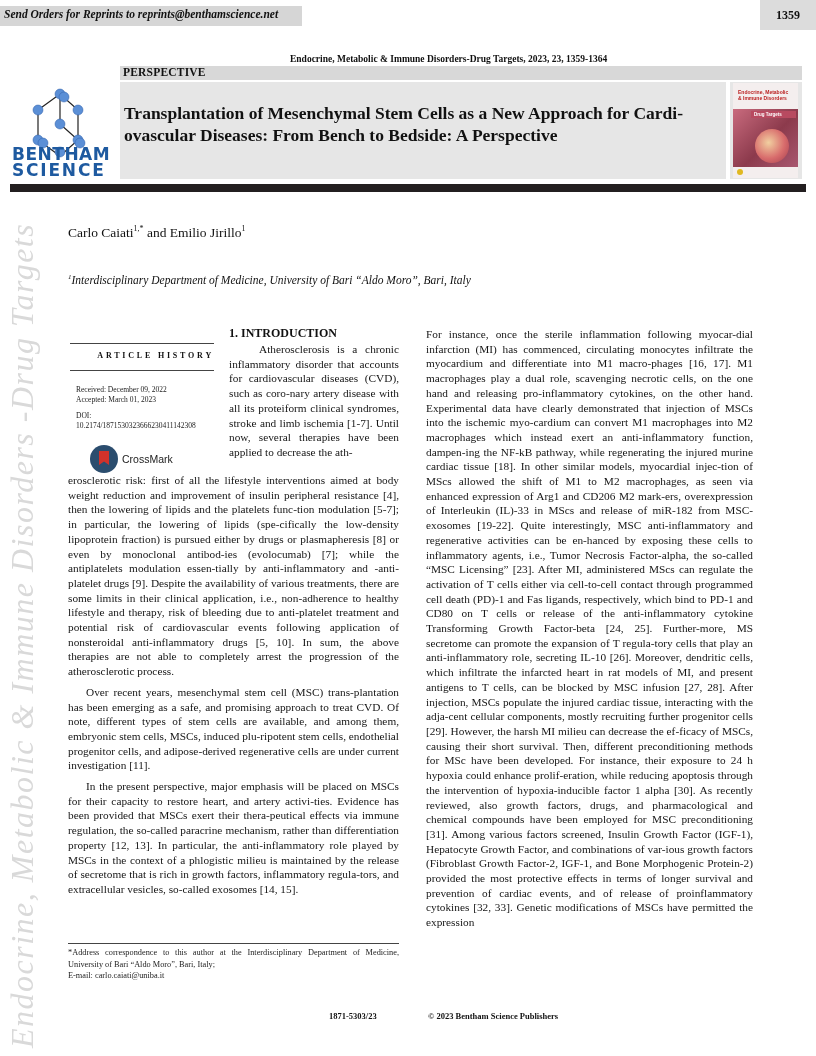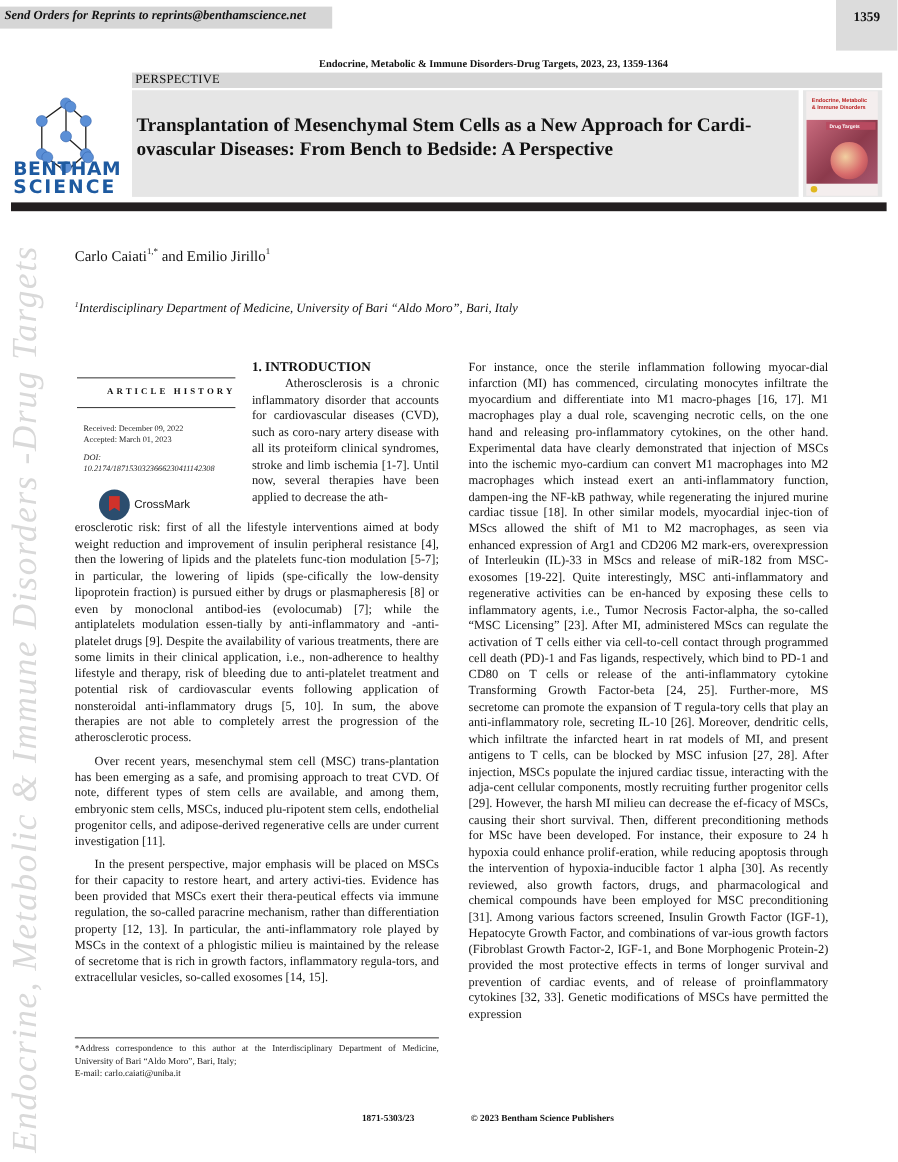--- a/index.html
+++ b/index.html
@@ -1,27 +1,27 @@
 <!DOCTYPE html>
 <html><head>
 <meta charset="utf-8">
 <style>
   * { box-sizing: border-box; margin: 0; padding: 0; }
   html, body { width: 816px; height: 1056px; background: #ffffff; overflow: hidden; }
   body { position: relative; font-family: "Liberation Serif", "DejaVu Serif", serif; color: #111; }
 
   .reprint-bar { position: absolute; left: 0; top: 6px; width: 302px; height: 20px; background: #d6d6d6; }
   .reprint-text { position: absolute; left: 4px; top: 8px; font-size: 11.5px; font-style: italic; font-weight: bold; color: #111; white-space: nowrap; }
-  .page-num-box { position: absolute; left: 760px; top: 0; width: 56px; height: 46px; background: #dcdcdc; }
+  .page-num-box { position: absolute; left: 760px; top: 0; width: 56px; height: 30px; background: #dcdcdc; }
   .page-num { position: absolute; left: 0; width: 56px; top: 8px; text-align: center; font-size: 12px; font-weight: bold; }
 
   .journal-ref { position: absolute; left: 290px; top: 54px; font-size: 9.5px; font-weight: bold; white-space: nowrap; }
 
   .perspective-bar { position: absolute; left: 120px; top: 66px; width: 682px; height: 14px; background: #d8d8d8; }
-  .perspective-label { position: absolute; left: 123px; top: 66px; font-size: 11.5px; font-weight: normal; letter-spacing: 0.2px; text-align: center; }
+  .perspective-label { position: absolute; left: 123px; top: 66px; font-size: 11.5px; font-weight: bold; letter-spacing: 0.2px; text-align: center; }
 
   .title-box { position: absolute; left: 120px; top: 82px; width: 606px; height: 97px; background: #e6e6e6; }
   .title-text { position: absolute; left: 124px; top: 102px; width: 600px; font-size: 17.5px; font-weight: bold; line-height: 22px; }
 
   .logo { position: absolute; left: 8px; top: 80px; width: 110px; height: 100px; }
   .logo-word { position: absolute; left: 12px; width: 104px; font-family: "DejaVu Sans", "Liberation Sans", sans-serif; font-weight: bold; color: #1e5aa0; font-size: 17px; letter-spacing: 0.5px; line-height: 17px; }
   .logo-word.w1 { top: 146px; }
   .logo-word.w2 { top: 162px; letter-spacing: 1.8px; }
 
   .cover-frame { position: absolute; left: 730px; top: 82px; width: 72px; height: 97px; background: #e6e6e6; }
@@ -37,21 +37,21 @@
   .watermark { position: absolute; left: 4px; top: 1048px; transform: rotate(-90deg); transform-origin: 0 0; font-size: 32px; font-style: italic; color: #d9d9d9; white-space: nowrap; letter-spacing: 1.5px; }
 
   .authors { position: absolute; left: 68px; top: 224px; font-size: 13.5px; white-space: nowrap; }
   .authors sup { font-size: 8px; vertical-align: 6px; }
   .affiliation { position: absolute; left: 68px; top: 273px; font-size: 11.5px; font-style: italic; white-space: nowrap; }
   .affiliation sup { font-size: 7px; vertical-align: 5px; }
 
   .hist-rule { position: absolute; left: 70px; width: 144px; height: 1px; background: #444; }
   .hist-title { position: absolute; left: 70px; top: 351px; width: 144px; text-align: right; font-size: 8px; font-weight: bold; letter-spacing: 2.8px; }
   .hist-line { position: absolute; left: 76px; font-size: 7.5px; white-space: nowrap; color: #222; }
-  .hist-line.i { font-style: italic; }
+  .hist-line.i { }
   .crossmark { position: absolute; left: 90px; top: 445px; width: 28px; height: 28px; border-radius: 50%; background: #2b4d6e; }
   .crossmark::after { content: ""; position: absolute; left: 9px; top: 6px; width: 10px; height: 14px; background: #d1322a; clip-path: polygon(0 0,100% 0,100% 100%,50% 75%,0 100%); }
   .crossmark-label { position: absolute; left: 122px; top: 453px; font-family: "Liberation Sans", sans-serif; font-size: 10.5px; color: #222; }
 
   .section-head { position: absolute; left: 229px; top: 326px; font-size: 12px; font-weight: bold; }
   .text { font-size: 11.3px; line-height: 14.7px; text-align: justify; color: #151515; }
   .intro-narrow { position: absolute; left: 229px; top: 342px; width: 170px; text-indent: 30px; }
   .col1 { position: absolute; left: 68px; top: 473px; width: 331px; }
   .col1 p + p { margin-top: 6px; text-indent: 18px; }
   .col1 .para1 { text-indent: 0; }

